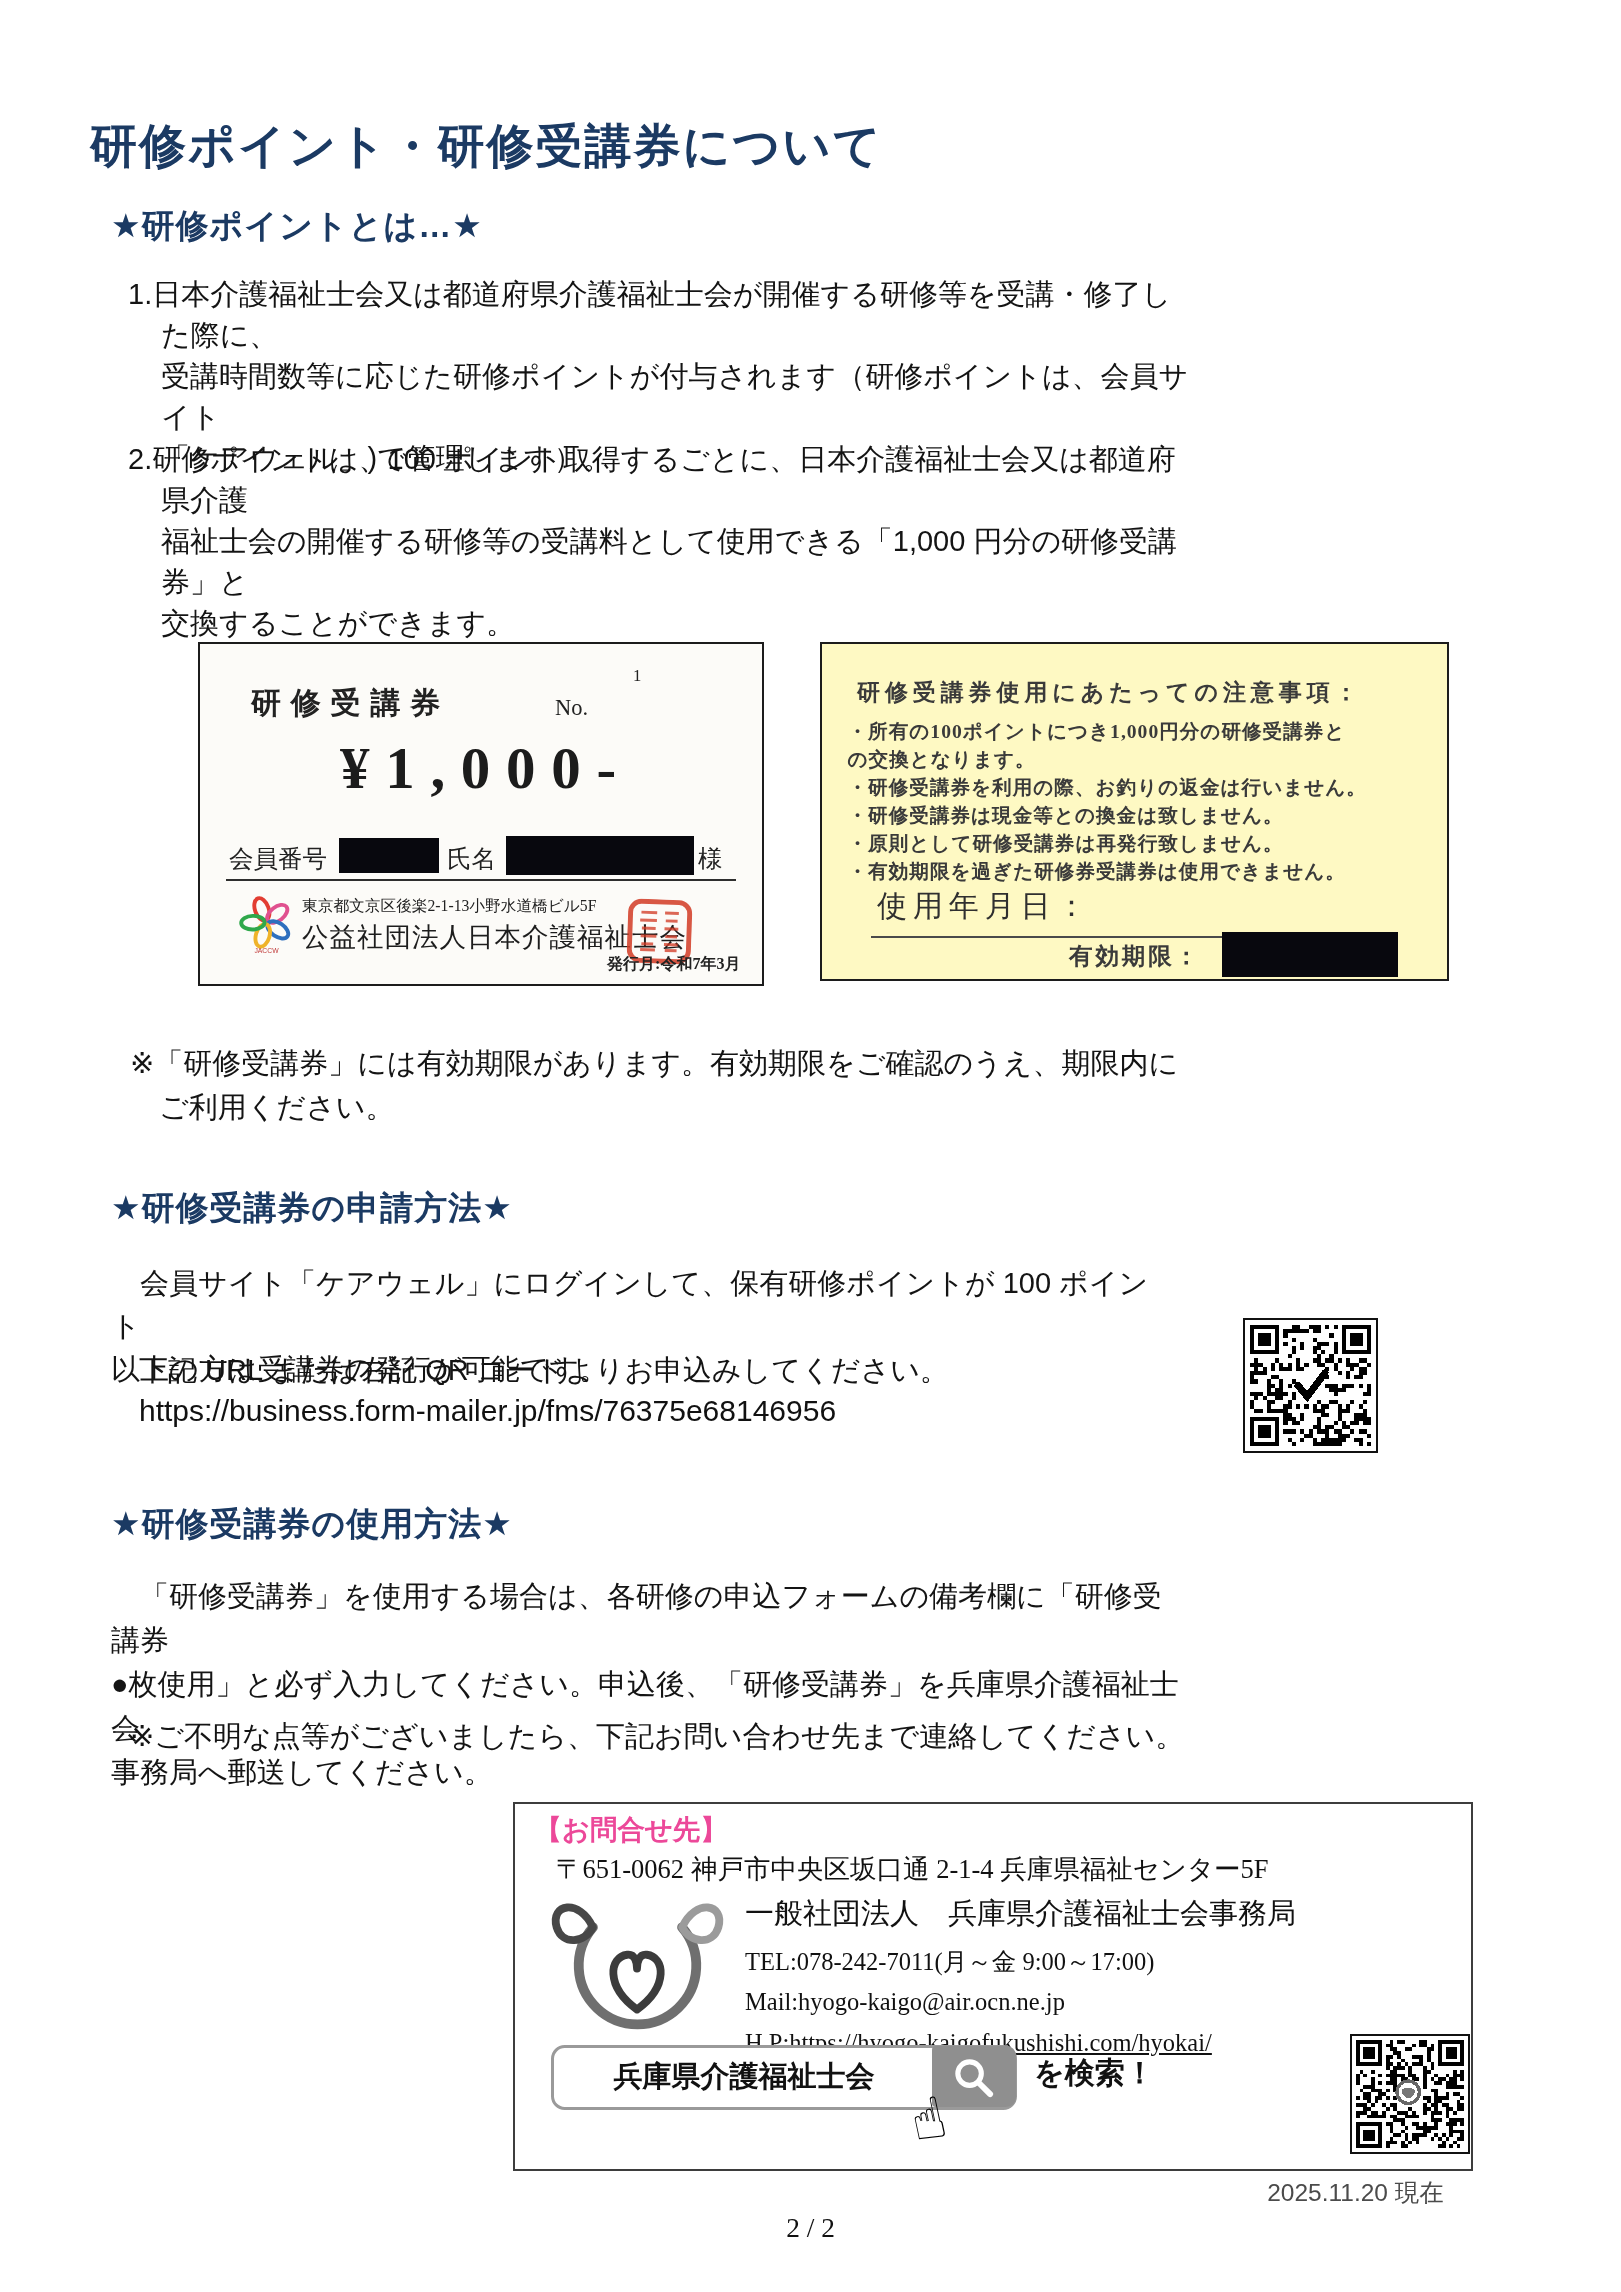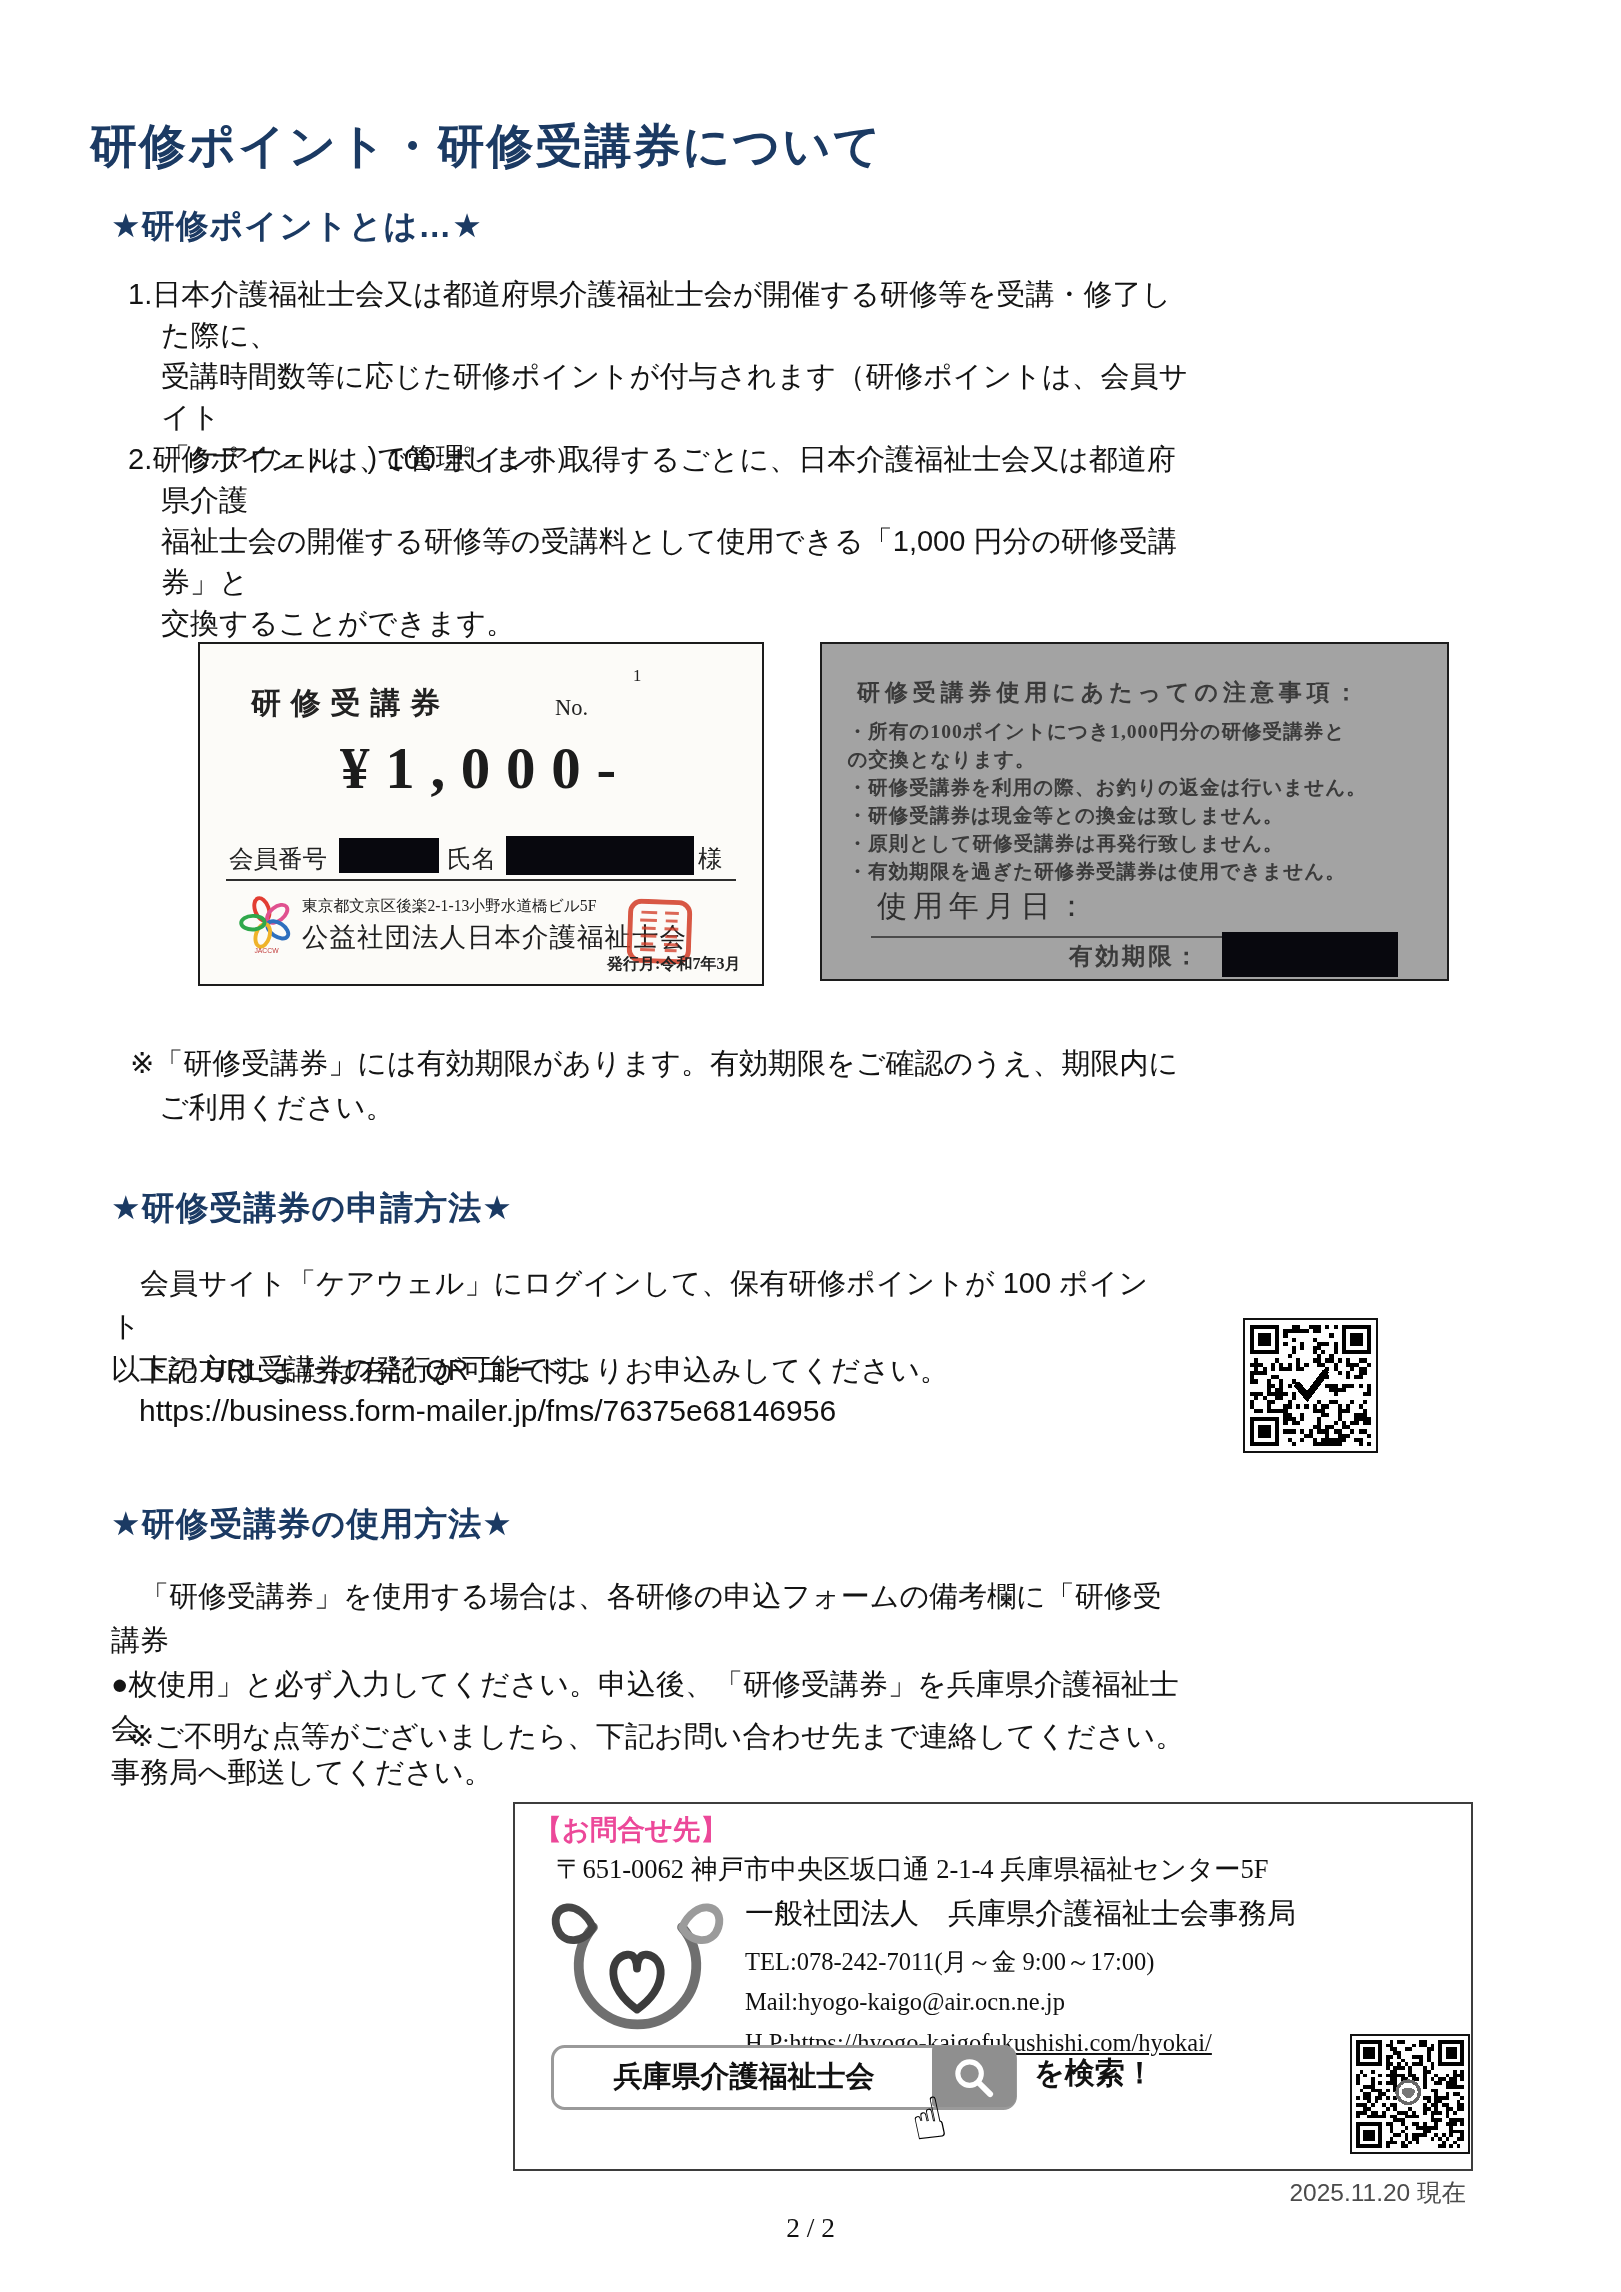--- a/index.html
+++ b/index.html
@@ -31,21 +31,21 @@
   #voucher-name-redact{left:306px;top:192px;width:188px;height:39px;}
   #voucher-honorific{left:498px;top:198px;font-size:24.5px;color:#222;}
   #voucher-underline{left:25.5px;top:235px;width:510px;border-top:2.5px solid #2e2e2e;}
   #voucher-logo{left:35px;top:249px;width:63px;height:74px;}
   #voucher-address{left:102px;top:252px;font-size:15.7px;color:#222;}
   #voucher-org{left:102px;top:275px;font-size:26.5px;color:#1d1d1d;letter-spacing:1px;}
   #voucher-seal{left:427px;top:255px;width:65px;height:65px;opacity:.85;transform:rotate(2deg);}
   #voucher-issue{right:21.6px;top:310px;font-size:16px;font-weight:700;color:#222;}
 
   
-  #notice-card{left:820px;top:642px;width:625px;height:335px;border:2.9px solid #1c1c1c;background:#a3a3a3;color:#3a3a3a;}
+  #notice-card{left:820px;top:642px;width:625px;height:335px;border:2.9px solid #1c1c1c;background:#fef9c3;color:#3a3a3a;}
   #notice-title{left:35px;top:33px;font-size:23px;font-weight:700;letter-spacing:4.9px;}
   #notice-items{left:25.5px;top:74px;font-size:19.6px;line-height:28px;font-weight:700;letter-spacing:1px;width:588px;}
   #notice-use-date{left:55px;top:242px;font-size:30px;font-weight:400;letter-spacing:5.9px;color:#2f2f2f;}
   #notice-use-line{left:49px;top:292px;width:505px;border-top:2.5px solid #4a4a4a;}
   #notice-expiry-label{left:247px;top:296px;font-size:23.5px;font-weight:700;letter-spacing:2.9px;}
   #notice-expiry-redact{left:400px;top:288px;width:176px;height:45px;}
 
   #expiry-note{left:130px;top:1041px;font-size:29px;line-height:44px;width:1078px;}
 
   #apply-heading{left:111px;top:1186px;}
@@ -79,21 +79,21 @@
                font-family:"Liberation Sans","DejaVu Sans",sans-serif;}
   #search-button{position:absolute;right:-2px;top:-2px;width:84px;height:61px;background:#8f8f8f;
                border-radius:3.9px 9.8px 9.8px 3.9px;}
   #search-button svg{position:absolute;left:17.6px;top:7.8px;}
   #search-suffix{left:519px;top:249px;font-size:30px;font-weight:700;color:#111;
                font-family:"Liberation Sans","DejaVu Sans",sans-serif;}
   #hand-cursor{left:396px;top:282px;font-size:57px;color:#000;transform:rotate(-12deg);
                font-family:"DejaVu Sans",sans-serif;}
   #contact-qr{left:835px;top:230px;width:120px;height:120px;padding:3.9px;position:absolute;}
 
-  #as-of-date{left:1245px;top:2176px;width:221px;font-size:24.5px;color:#4b4b4b;text-align:right;}
+  #as-of-date{left:1245px;top:2176px;width:221px;font-size:24.5px;color:#4b4b4b;text-align:center;}
   #page-number{left:0;top:2213px;width:100%;text-align:center;font-size:27.4px;color:#111;}
 </style>
 </head>
 <body>
 
 <div id="page">
 
   <div class="abs navy" id="doc-title">研修ポイント・研修受講券について</div>
 
   <div class="abs navy star-heading" id="points-heading">★研修ポイントとは…★</div>

